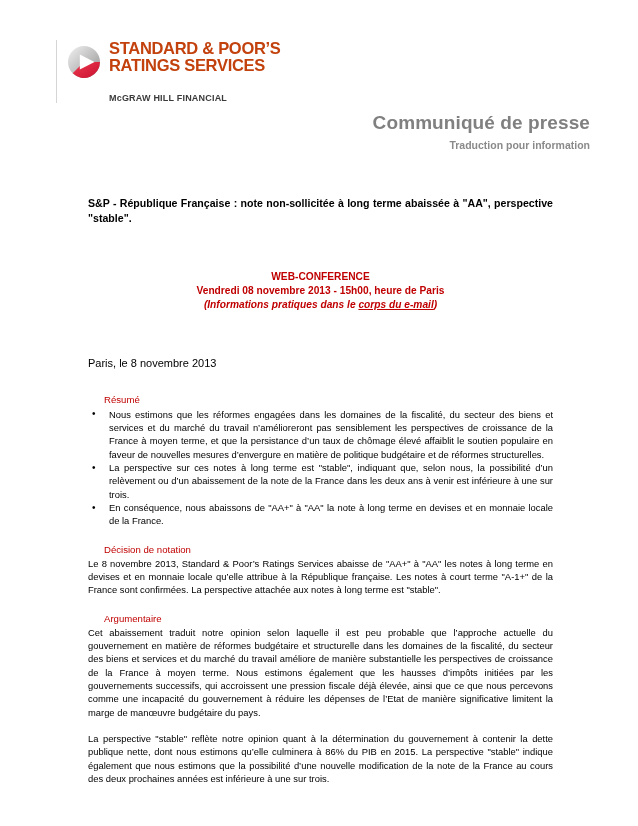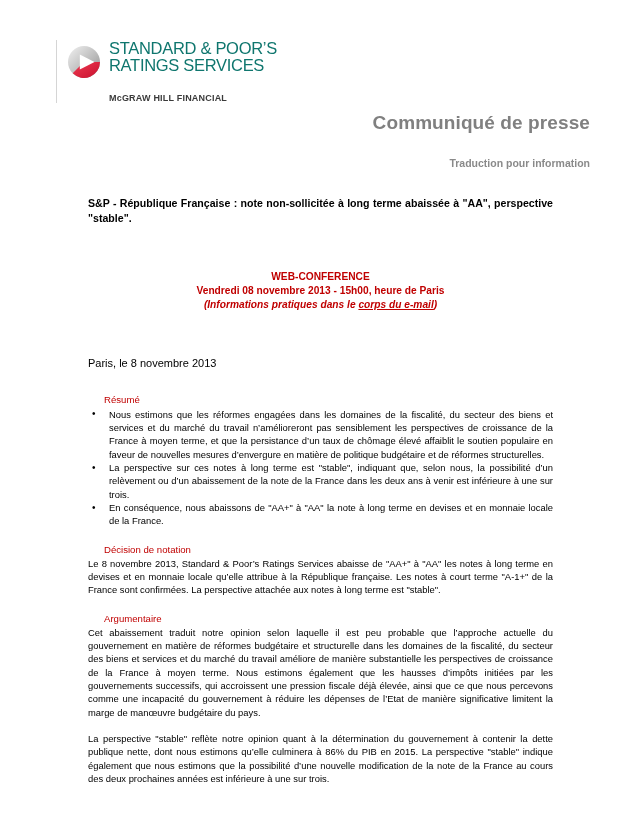--- a/index.html
+++ b/index.html
@@ -36,24 +36,24 @@
     flex: 0 0 34px;
     margin-top: 5px;
     position: relative;
   }
   .logo-text {
     margin-left: 8px;
     line-height: 1;
   }
   .logo-title {
     font-family: "Liberation Sans", sans-serif;
-    font-weight: normal;
+    font-weight: bold;
     font-size: 16.5px;
     letter-spacing: -0.3px;
-    color: #0f766e;
+    color: #c2410c;
     line-height: 1.02;
     white-space: nowrap;
   }
   .logo-sub {
     margin-top: 20px;
     font-family: "Liberation Sans", sans-serif;
     font-weight: bold;
     font-size: 9px;
     letter-spacing: 0.2px;
     color: #3a3a3a;
@@ -68,21 +68,21 @@
     text-align: right;
   }
   .doc-header-title {
     font-size: 19px;
     font-weight: bold;
     color: #808080;
     letter-spacing: 0.1px;
     line-height: 1.1;
   }
   .doc-header-sub {
-    margin-top: 23px;
+    margin-top: 5px;
     font-size: 10.5px;
     font-weight: bold;
     color: #8a8a8a;
   }
 
   
   .content {
     position: absolute;
     left: 88px;
     right: 85px;

